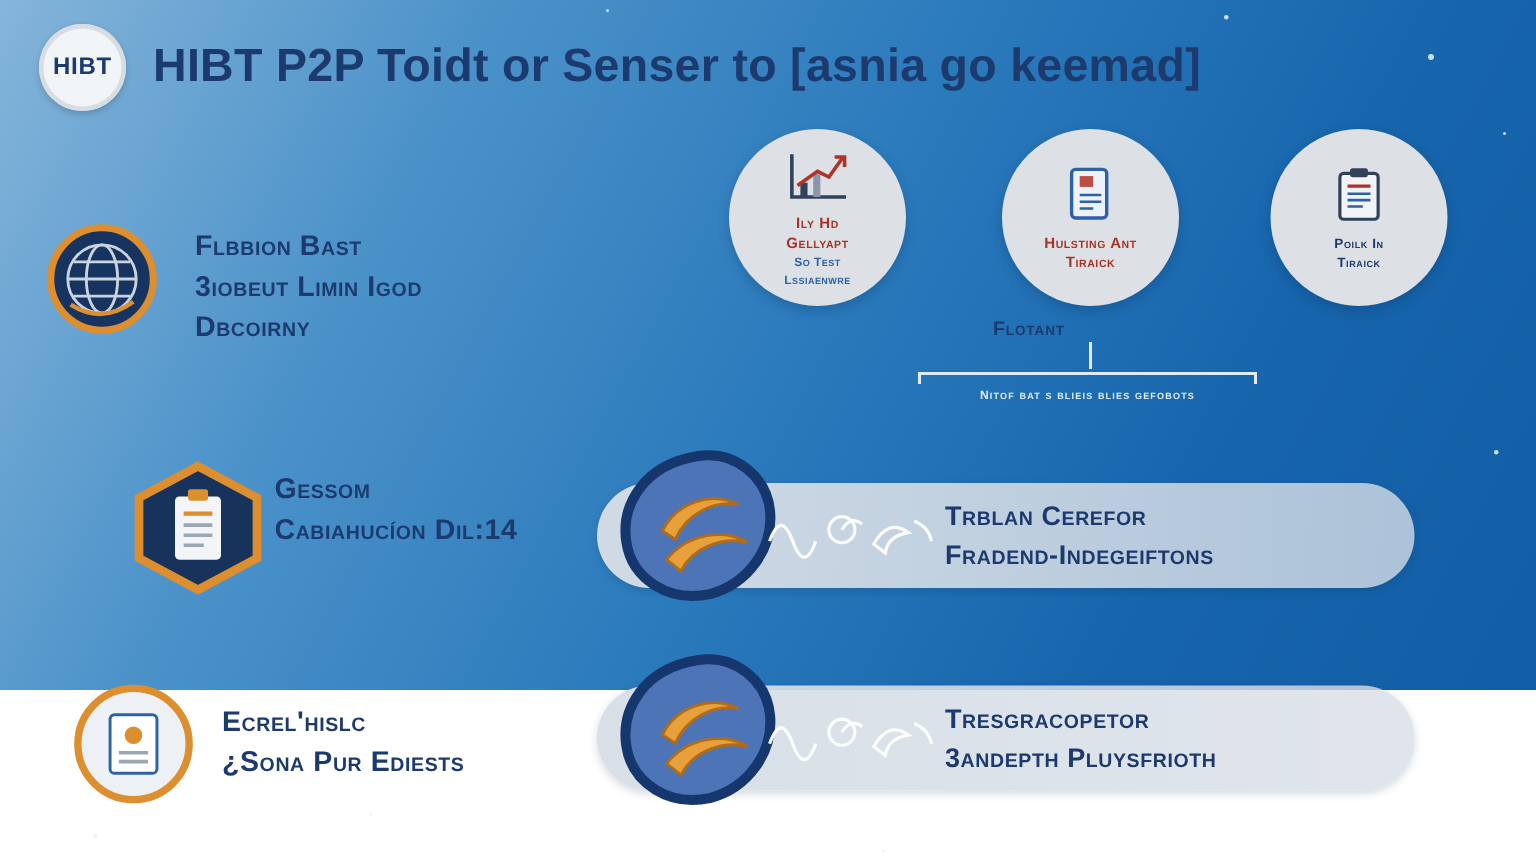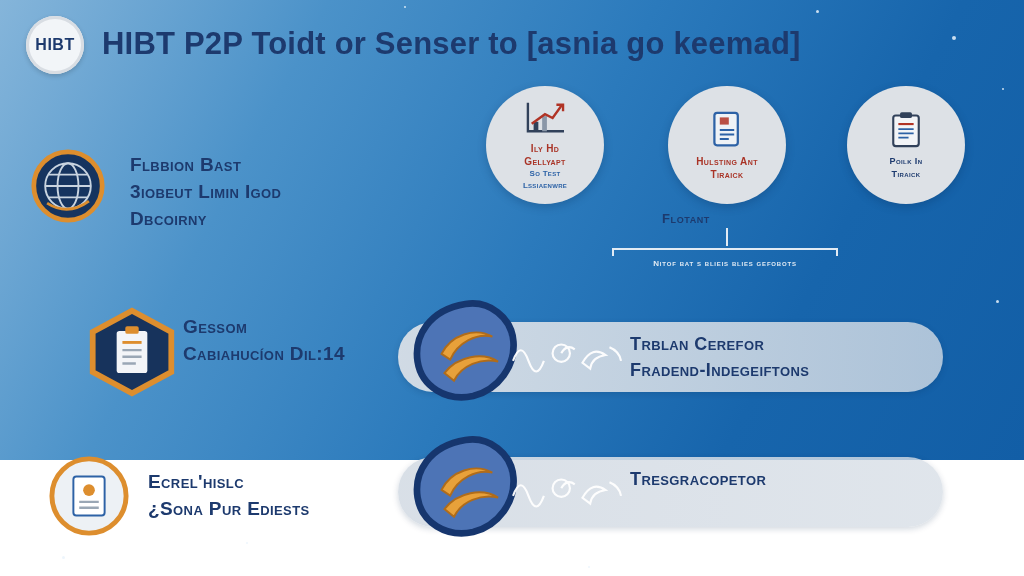--- a/index.html
+++ b/index.html
@@ -199,15 +199,16 @@
         <path d="M8 32 q8 -22 16 0 q8 22 16 0"></path>
         <circle cx="58" cy="24" r="9"></circle>
         <path d="M58 24 q6 -10 14 -4"></path>
         <path d="M80 34 q10 -18 24 -8 q-14 2 -16 14 z"></path>
         <path d="M108 18 q10 4 12 14"></path>
       </g>
     </svg>
   </div>
   <div class="pill-lines" style="top:466px;">
     <div>Tresgracopetor</div>
+    <div>3andepth Pluysfrioth</div>
   </div>
 
 </div>
 
 </body></html>

